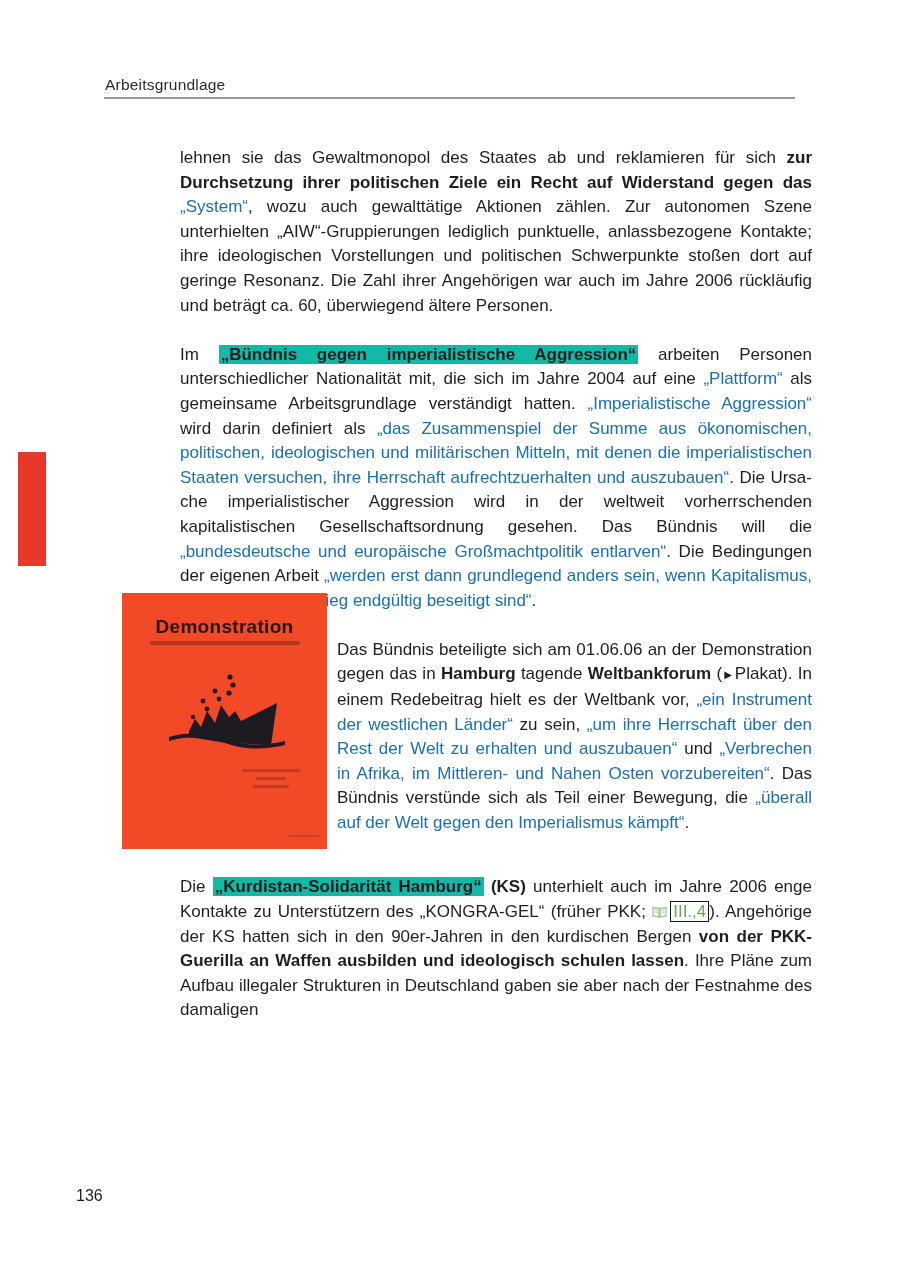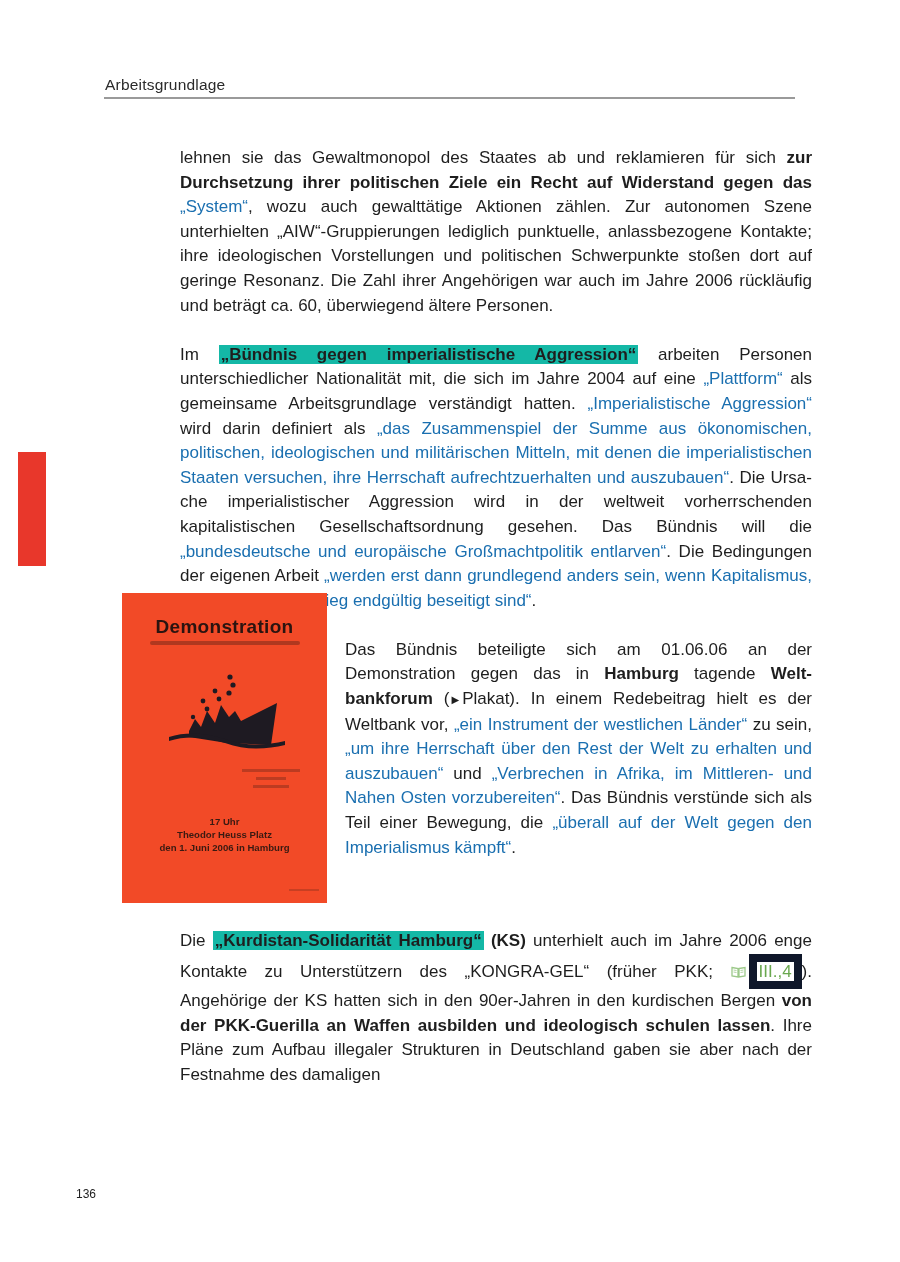--- a/index.html
+++ b/index.html
@@ -8,37 +8,37 @@
     .running-head { position:absolute; left:105px; top:76px; font-size:15.5px;
                     color:#2a2a2a; letter-spacing:0.2px; }
     .head-rule { position:absolute; left:104px; top:97px; width:691px; height:2px; background:#9a9a9a; }
     .side-tab { position:absolute; left:18px; top:452px; width:28px; height:114px; }
     .content { position:absolute; left:180px; top:146px; width:632px;
                font-size:17px; line-height:24.6px; text-align:justify; hyphens:manual; }
     .content p { margin:0 0 24.6px 0; }
     .q { color:#1a6fb0; }
     .b { font-weight:bold; }
     .hl { background:#14b8a6; font-weight:bold; padding:0 2px; }
-    .poster { float:left; width:205px; height:310px; margin:0 18px 8px -58px;
+    .poster { float:left; width:205px; height:256px; margin:0 10px 8px -58px;
               margin-top:4px; position:relative; overflow:hidden; }
     .poster .t1 { position:absolute; left:0; right:0; top:22px; text-align:center;
                   font-weight:bold; font-size:19px; color:#2a1410; letter-spacing:0.3px; }
     .poster .sub { position:absolute; left:28px; width:150px; top:48px; height:4px;
                    background:#7a2a1a; opacity:0.55; border-radius:2px; }
     .poster .ship { position:absolute; left:45px; top:78px; width:120px; height:90px; }
     .poster .small { position:absolute; left:118px; height:3px; background:#7a2a1a; opacity:0.45; }
     .poster .t2 { position:absolute; left:0; right:0; top:222px; text-align:center;
                   font-weight:bold; font-size:9.6px; line-height:13px; color:#3a1a12; }
     .poster .foot { position:absolute; right:8px; bottom:12px; width:30px; height:2px;
                     background:#7a2a1a; opacity:0.35; }
     .ref-icon { display:inline-block; width:15px; height:12px; vertical-align:-1px; margin-right:3px; }
-    .ref-box { display:inline-block; border:8px solid #0f172a; color:#6aa84f; padding:0 2px;
+    .ref-box { display:inline-block; border:1px solid #0f172a; color:#6aa84f; padding:0 2px;
                line-height:19px; }
     .arrow { display:inline-block; font-size:10px; vertical-align:1px; margin:0 3px 0 2px; }
-    .page-num { position:absolute; left:76px; top:1187px; font-size:12px; color:#1e1e1e; }
+    .page-num { position:absolute; left:76px; top:1187px; font-size:16px; color:#1e1e1e; }
   </style>
 </head>
 <body>
 
 <div class="running-head">Arbeitsgrundlage</div>
 <div class="head-rule"></div>
 <div class="side-tab" style="background:#e8372b;"></div>
 
 <div class="content">
 
@@ -64,25 +64,20 @@
           <circle cx="36" cy="30" r="2.4"></circle>
             <circle cx="40" cy="38" r="2.4"></circle>
           <circle cx="26" cy="46" r="2.2"></circle>
           <path d="M22 60 L28 48 L34 56 L40 40 L48 52 L54 34 L62 46 L68 40 L74 50 L110 32 L104 74 L60 72 L22 66 Z"></path>
           <path d="M2 66 C20 60 40 62 58 68 C80 76 100 74 118 70 L118 74 C100 78 80 80 58 72 C40 66 20 64 2 70 Z"></path>
         </g>
       </svg>
       <span class="small" style="top:176px; width:58px; left:120px;"></span>
       <span class="small" style="top:184px; width:30px; left:134px;"></span>
       <span class="small" style="top:192px; width:36px; left:131px;"></span>
-      <span class="t2">
-        <span style="display:block;">17 Uhr</span>
-        <span style="display:block;">Theodor Heuss Platz</span>
-        <span style="display:block;">den 1. Juni 2006 in Hamburg</span>
-      </span>
       <span class="foot"></span>
     </span>
     <span style="display:block; height:49px;"></span>
     <span>Das Bündnis beteiligte sich am 01.06.06 an der Demonstration gegen das in </span><span class="b">Hamburg</span><span> tagende </span><span class="b">Welt­bankforum</span><span> (</span><span class="arrow">▶</span><span>Plakat). In einem Redebeitrag hielt es der Weltbank vor, </span><span class="q">„ein Instrument der westlichen Länder“</span><span> zu sein, </span><span class="q">„um ihre Herrschaft über den Rest der Welt zu erhalten und auszubauen“</span><span> und </span><span class="q">„Ver­brechen in Afrika, im Mittleren- und Nahen Osten vorzubereiten“</span><span>. Das Bündnis verstünde sich als Teil einer Bewegung, die </span><span class="q">„überall auf der Welt gegen den Imperialismus kämpft“</span><span>.</span>
     <span style="display:block; clear:both;"></span>
   </p>
 
   <p style="margin-top:-6px;">
     <span>Die </span><span class="hl">„Kurdistan-Solidarität Hamburg“</span><span> </span><span class="b">(KS)</span><span> unterhielt auch im Jahre 2006 enge Kontakte zu Unterstützern des „KONGRA-GEL“ (früher PKK; </span><svg class="ref-icon" viewBox="0 0 15 12">
         <path d="M1 1.5 L7 2.5 L7 11 L1 10 Z M8 2.5 L14 1.5 L14 10 L8 11 Z" fill="none" stroke="#9cc98a" stroke-width="1.3"></path>

